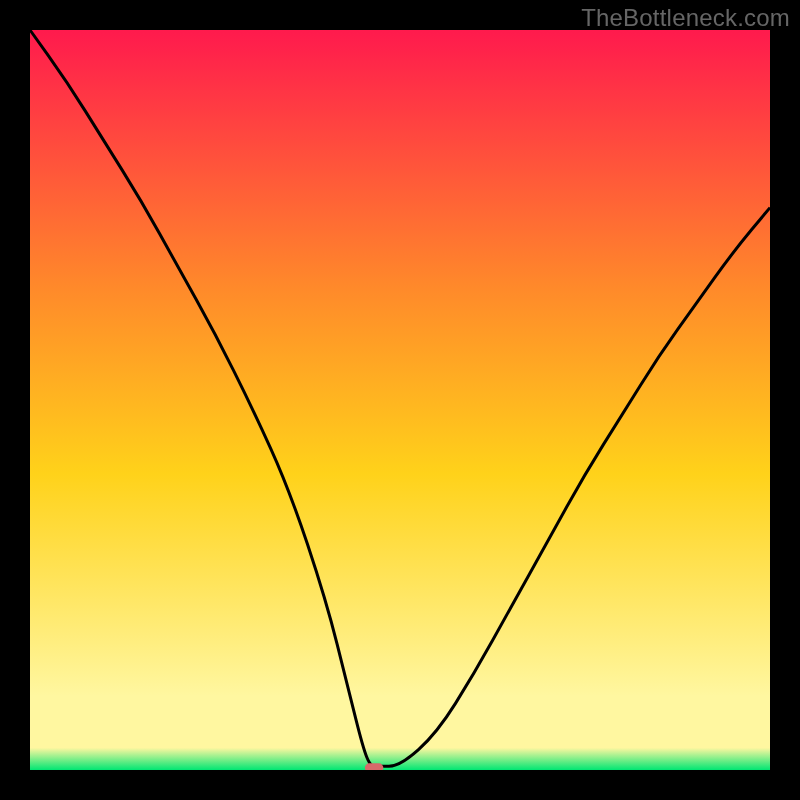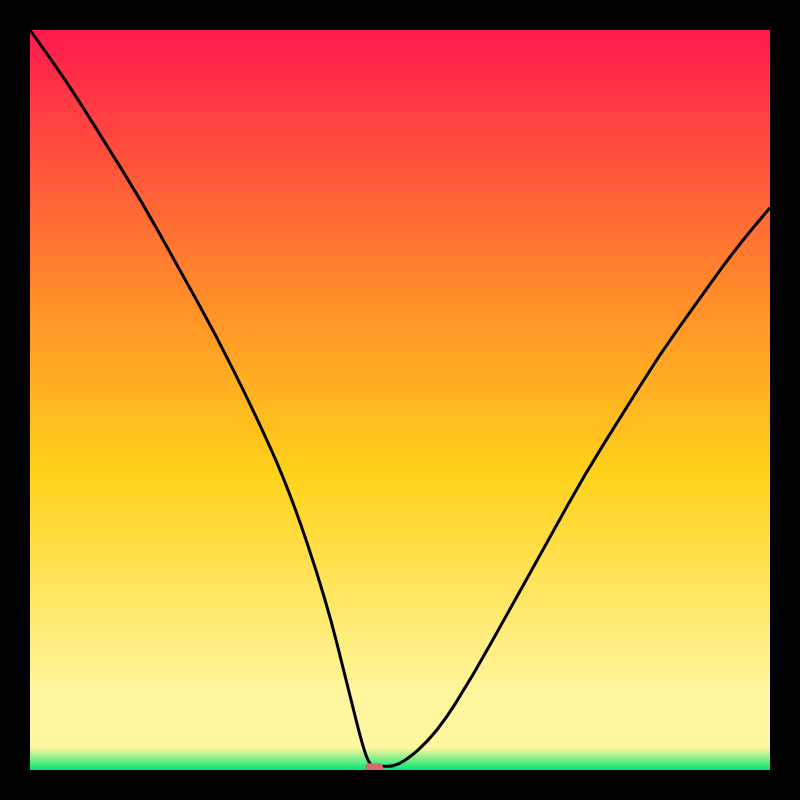--- a/index.html
+++ b/index.html
@@ -22,13 +22,14 @@
         </linearGradient>
       </defs>
       <rect x="30" y="30" width="740" height="740" fill="url(#bg)"></rect>
       <path d="M 30 30 Q 30 30 48.5 55.89999999999998 Q 67 81.79999999999995 85.5 111.39999999999998 Q 104 141 122.5 170.59999999999997 Q 141 200.19999999999993 159.5 233.49999999999994 Q 178 266.79999999999995 196.5 300.1 Q 215 333.40000000000003 233.5 370.40000000000003 Q 252 407.40000000000003 270.5 448.1 Q 289 488.8 307.5 544.3 Q 326 599.8 337.1 644.2 Q 348.2 688.6 355.6 718.2 Q 363 747.8 366.70000000000005 757.05 Q 370.40000000000003 766.3 374.1 766.3 Q 377.79999999999995 766.3 388.9 766.3 Q 400 766.3 418.5 749.65 Q 437.00000000000006 733 455.5 703.4 Q 474 673.8 492.5 640.5 Q 511 607.2 529.5 573.9000000000001 Q 548 540.6 566.5 507.3 Q 585 474 603.5 444.4 Q 622 414.8 640.5 385.2 Q 659 355.59999999999997 677.5 329.7 Q 696 303.8 714.5 277.9 Q 733 252 751.5 229.8 L 770 207.60000000000002" fill="none" stroke="#000000" stroke-width="3"></path>
       <rect x="364.85" y="763.34" width="18.499999999999943" height="8.879999999999995" rx="4.439999999999998" ry="4.439999999999998" fill="#d66a6a"></rect>
       <rect x="0" y="0" width="800" height="30" fill="#000000"></rect>
       <rect x="0" y="770" width="800" height="30" fill="#000000"></rect>
       <rect x="0" y="0" width="30" height="800" fill="#000000"></rect>
       <rect x="770" y="0" width="30" height="800" fill="#000000"></rect>
     </svg>
+  <div id="watermark">TheBottleneck.com</div>
 </div>
 
 </body></html>

